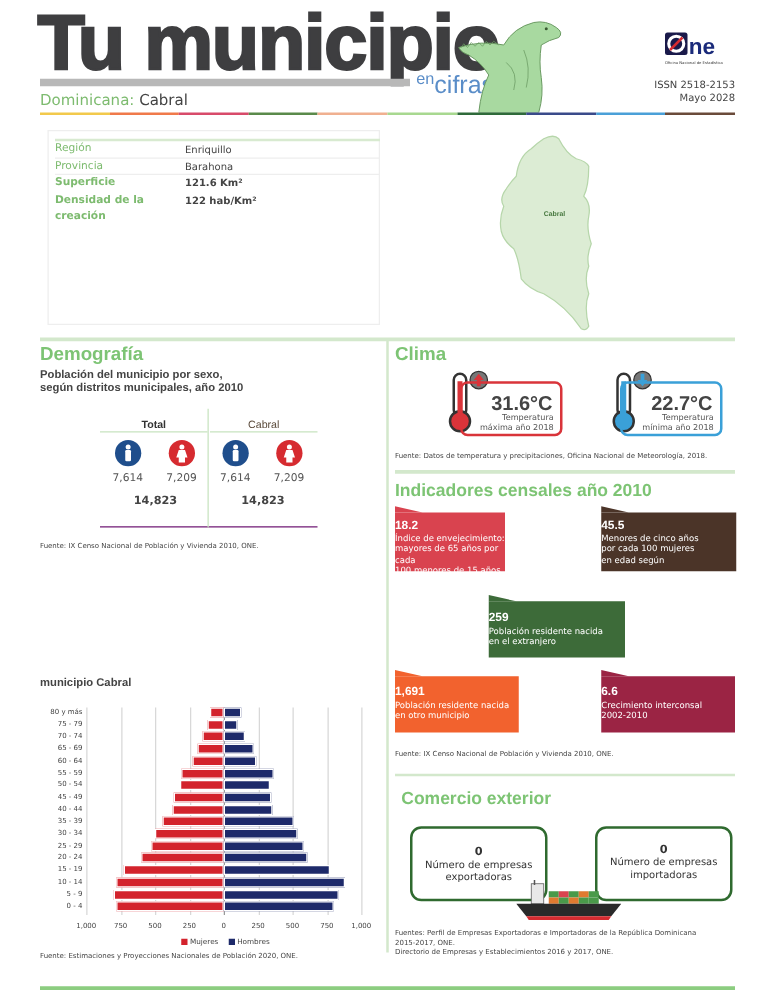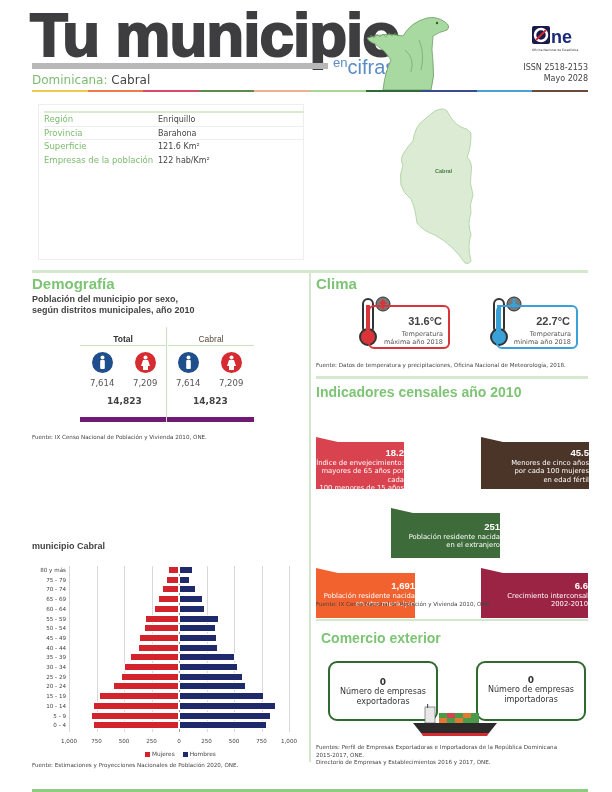--- a/index.html
+++ b/index.html
@@ -12,44 +12,44 @@
   .municipio { left: 32px; top: 73px; font-size: 12px; color: #7dbb6f; }
   .municipio .val { color: #444; }
   .iguana { left: 365px; top: 10px; width: 88px; height: 80px; }
   .one-logo { left: 530px; top: 24px; width: 56px; height: 30px; }
   .issn { right: 24px; top: 62px; font-size: 8px; color: #444; text-align: right; line-height: 11px; }
   .stripe { left: 32px; top: 90px; height: 2px; width: 556px; display: flex; }
   .stripe div { flex: 1; height: 2px; }
   .info-box { left: 38px; top: 104px; width: 266px; height: 156px; border: 1px solid #eee; }
   .info-table { left: 44px; top: 111px; width: 260px; border-top: 2px solid #d8ead0; font-size: 8.5px; }
   .info-row { display: flex; height: 13.5px; line-height: 13.5px; border-bottom: 1px solid #eee; }
-  .info-row:nth-child(n+3) { border-bottom: none; }
-  .info-row .k { width: 114px; color: #7dbb6f; }
+  .info-row:nth-child(n+3) { border-bottom: none; font-weight: bold; }
+  .info-row .k { width: 104px; color: #7dbb6f; }
   .info-row .v { color: #444; font-size: 8px; }
   .map { left: 395px; top: 105px; width: 100px; height: 165px; }
   .hline { height: 3px; background: #d3e8cc; }
   .sec-title { color: #7dc474; font-weight: bold; font-family: "Liberation Sans", sans-serif; }
   .vline { width: 2px; background: #d3e8cc; }
   .subtitle { font-size: 9px; font-weight: bold; color: #444; line-height: 11px; font-family: "Liberation Sans", sans-serif; }
   .fuente { font-size: 5.6px; color: #444; line-height: 7.5px; }
-  .demo-table { left: 80px; top: 332px; width: 174px; height: 90px; border-bottom: 5px solid #701a75; }
+  .demo-table { left: 80px; top: 332px; width: 174px; height: 90px; border-bottom: 1px solid #701a75; }
   .demo-col { position: absolute; top: 0; width: 86px; height: 90px; text-align: center; }
   .demo-col .hdr { font-size: 8.5px; height: 14px; line-height: 14px; border-bottom: 1px solid #c8e3c0; font-family: "Liberation Sans", sans-serif; }
   .demo-sep { position: absolute; left: 86px; top: -5px; width: 1px; height: 95px; background: #c8e3c0; }
   .person { position: absolute; width: 21px; height: 21px; border-radius: 50%; }
   .person.m { background: #1f4e8c; }
   .person.f { background: #d62b30; }
   .person svg { width: 21px; height: 21px; }
   .num { position: absolute; font-size: 8.5px; color: #555; }
   .tot { position: absolute; font-size: 9px; font-weight: bold; color: #444; }
   .thermo-card { position: absolute; width: 82px; height: 44px; border: 2px solid; border-radius: 6px; }
-  .thermo-card .t { position: absolute; right: 6px; top: 8px; font-size: 11px; font-weight: bold; color: #444; font-family: "Liberation Sans", sans-serif; margin-left: 39px; }
+  .thermo-card .t { position: absolute; right: 6px; top: 8px; font-size: 16px; font-weight: bold; color: #444; font-family: "Liberation Sans", sans-serif; margin-left: 39px; }
   .thermo-card .d { position: absolute; right: 5px; top: 23px; font-size: 6.5px; text-align: right; color: #555; line-height: 8px; }
   .thermo { position: absolute; }
-  .ind-box { position: absolute; color: #fff; text-align: right; font-size: 6.8px; line-height: 8.5px; margin-top: 32px; }
+  .ind-box { position: absolute; color: #fff; text-align: left; font-size: 6.8px; line-height: 8.5px; }
   .ind-box .n { font-size: 9.5px; font-weight: bold; display: block; margin-bottom: 1px; font-family: "Liberation Sans", sans-serif; }
   .ind-box::before { content: ""; position: absolute; left: 0; top: -5px; border-bottom: 5px solid; border-bottom-color: inherit; border-right: 22px solid transparent; }
   .trade-card { position: absolute; width: 110px; height: 60px; border: 2px solid #2f6a2f; border-radius: 9px; text-align: center; font-size: 8px; color: #333; line-height: 10px; padding-top: 14px; }
   .trade-card .n { font-weight: bold; font-size: 9px; display: block; }
   .pyr { left: 40px; top: 566px; width: 260px; height: 180px; }
   .pyr .lbl { position: absolute; left: 0; width: 26px; text-align: right; font-size: 5.6px; color: #444; }
   .pyr .bar { position: absolute; height: 8px; border: 1px solid #fff; }
   .pyr .bar.w { background: #d3232c; }
   .pyr .bar.m { background: #1e2a6a; }
   .pyr .gl { position: absolute; top: 0; width: 1px; height: 166px; background: #d8d8d8; }
@@ -108,21 +108,21 @@
     </div>
   <div class="info-row">
       <span class="k">Provincia</span>
       <span class="v">Barahona</span>
     </div>
   <div class="info-row">
       <span class="k">Superficie</span>
       <span class="v">121.6 Km²</span>
     </div>
   <div class="info-row">
-      <span class="k">Empresas de la población</span>
+      <span class="k">Densidad de la creación</span>
       <span class="v">122 hab/Km²</span>
     </div>
 </div>
 
 <svg class="abs map" viewBox="0 0 100 165">
   <path d="M40 6 Q48 2 52 6 Q58 18 66 22 Q74 24 76 28 Q76 44 72 52 Q78 58 76 68 Q74 78 78 90 Q74 100 76 108 Q72 118 76 130 Q72 140 76 156 Q74 160 70 158 Q58 140 40 130 Q28 126 22 118 Q20 102 16 94 Q8 88 6 80 Q4 70 8 60 Q4 54 10 46 Q14 40 18 36 Q20 20 30 14 Q34 10 40 6Z" fill="#dcecd4" stroke="#b6d6aa" stroke-width="1"></path>
   <text x="40" y="68" font-family="Liberation Sans, sans-serif" font-size="5.5" font-weight="bold" fill="#4a7a42">Cabral</text>
 </svg>
 
 <div class="abs hline" style="left:32px;top:270px;width:556px;"></div>
@@ -290,24 +290,24 @@
 <div class="ind-box" style="left:316px;top:410px;width:88px;height:47px;background:#d9434f;border-color:#d9434f;padding-top:7px;">
   <span class="n">18.2</span>
   <div>Índice de envejecimiento:</div>
   <div>mayores de 65 años por cada</div>
   <div>100 menores de 15 años</div>
 </div>
 <div class="ind-box" style="left:481px;top:410px;width:108px;height:47px;background:#4b3428;border-color:#4b3428;padding-top:7px;">
   <span class="n">45.5</span>
   <div>Menores de cinco años</div>
   <div>por cada 100 mujeres</div>
-  <div>en edad fértil</div>
+  <div>en edad según</div>
 </div>
 <div class="ind-box" style="left:391px;top:481px;width:109px;height:45px;background:#3d6b39;border-color:#3d6b39;padding-top:10px;">
-  <span class="n">251</span>
+  <span class="n">259</span>
   <div>Población residente nacida</div>
   <div>en el extranjero</div>
 </div>
 <div class="ind-box" style="left:316px;top:541px;width:99px;height:45px;background:#f2622e;border-color:#f2622e;padding-top:9px;">
   <span class="n">1,691</span>
   <div>Población residente nacida</div>
   <div>en otro municipio</div>
 </div>
 <div class="ind-box" style="left:481px;top:541px;width:107px;height:45px;background:#9b2444;border-color:#9b2444;padding-top:9px;">
   <span class="n">6.6</span>

